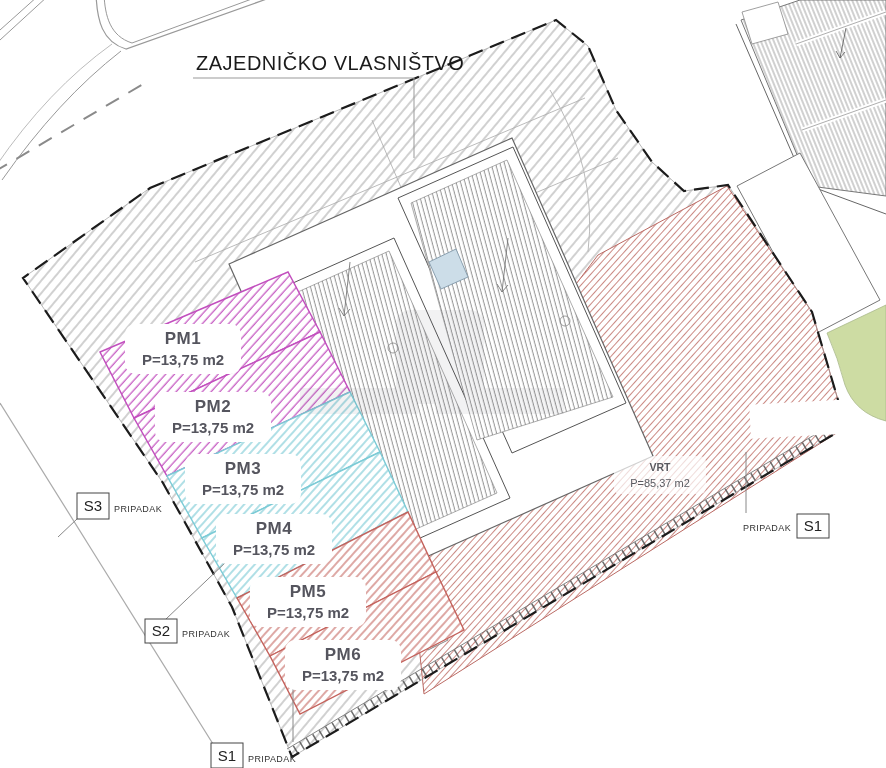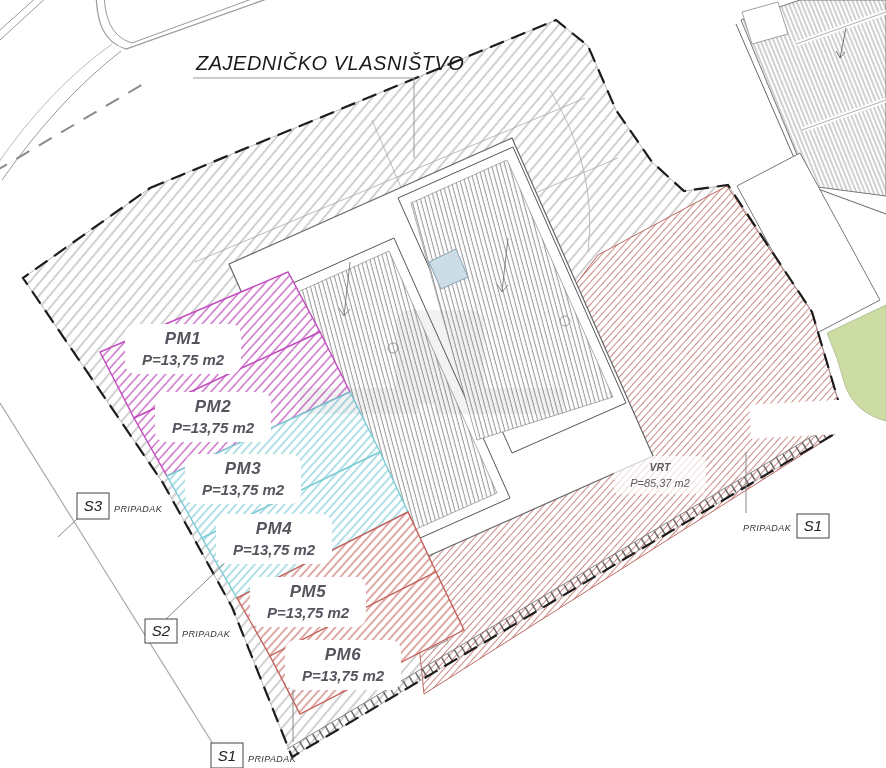--- a/index.html
+++ b/index.html
@@ -1,16 +1,16 @@
 <!DOCTYPE html>
 <html><head>
 <meta charset="utf-8">
 <style>
   html,body{margin:0;padding:0;background:#fff;width:886px;height:768px;overflow:hidden;}
-  .canvas{position:relative;width:886px;height:768px;background:#fff;font-style:italic;}
+  .canvas{position:relative;width:886px;height:768px;background:#fff;}
   svg{display:block;}
   text{font-family:"Liberation Sans", sans-serif;}
   .zaj{font-size:20px;fill:#1b1b1b;letter-spacing:0.5px;}
   .pm-id{font-size:17px;font-weight:bold;fill:#55555e;letter-spacing:0.6px;}
   .pm-area{font-size:15px;font-weight:bold;fill:#55555e;}
   .vrt-id{font-size:10.5px;font-weight:bold;fill:#5a5a60;}
   .vrt-area{font-size:11px;fill:#5a5a60;}
   .s-id{font-size:15px;fill:#222;}
   .pripadak{font-size:9px;fill:#333;letter-spacing:0.4px;}
 </style>

